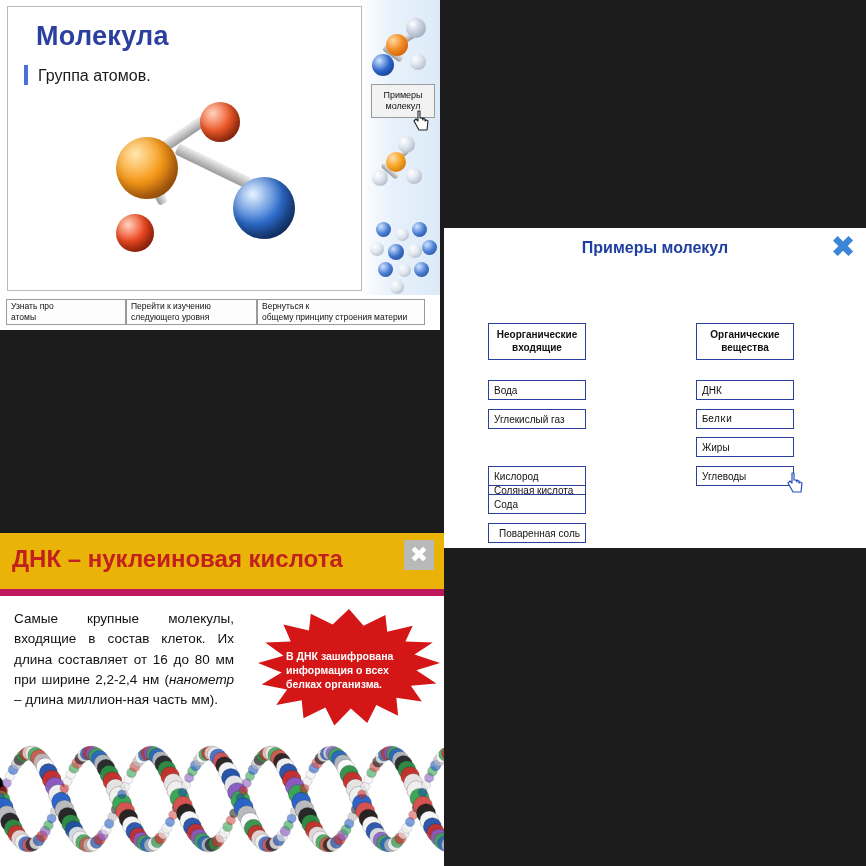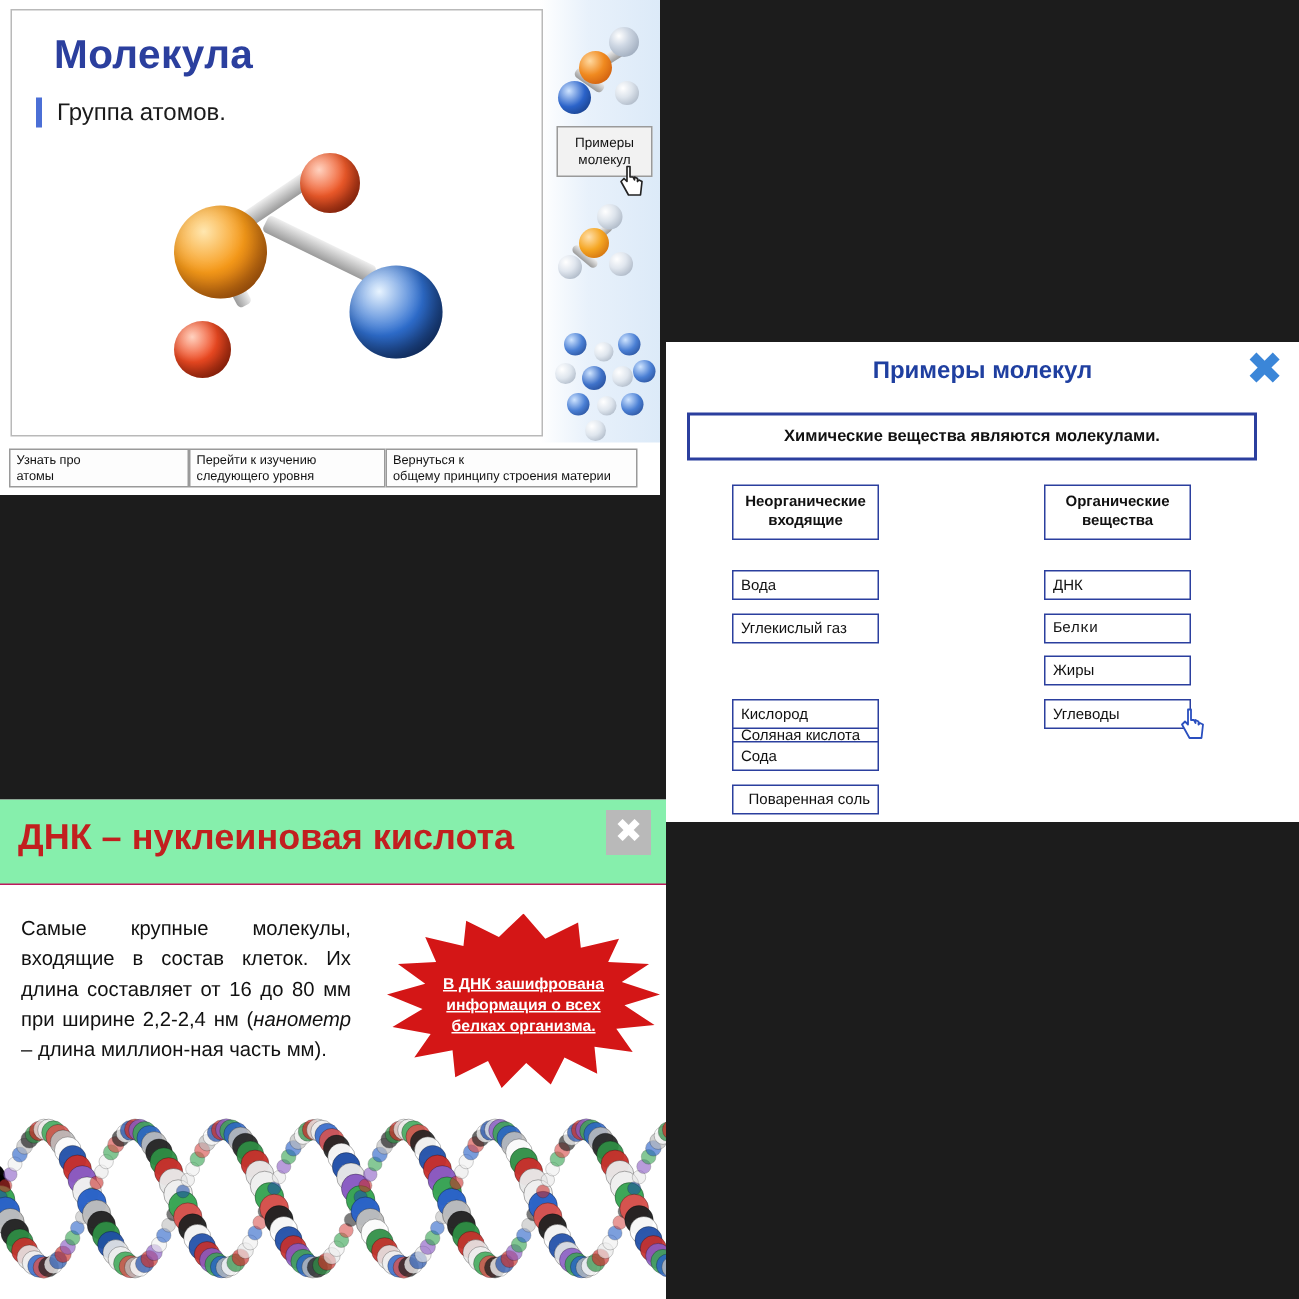--- a/index.html
+++ b/index.html
@@ -194,22 +194,22 @@
     position: absolute;
     left: 0; top: 533px;
     width: 444px; height: 333px;
     background: #ffffff;
     overflow: hidden;
   }
   .dna-hdr {
     position: absolute;
     left: 0; top: 0;
     width: 100%; height: 56px;
-    background: #86efac;
-    border-bottom: 1px solid #be185d;
+    background: #eab308;
+    border-bottom: 7px solid #be185d;
   }
   .dna-title {
     position: absolute;
     left: 12px; top: 12px;
     font-size: 24px;
     font-weight: bold;
     color: #c21f1f;
   }
   .dna-close {
     position: absolute;
@@ -249,22 +249,21 @@
       14% 39%, 4% 28%, 18% 27%, 14% 13%, 28% 18%, 29% 4%, 41% 13%);
   }
   .star-text {
     position: absolute;
     left: 28px; top: 40px;
     width: 126px;
     font-size: 10.5px;
     color: #fff;
     font-weight: bold;
     line-height: 1.35;
-    text-align: center;
-    text-decoration: underline;
+    text-align: left;
   }
   .dna-art {
     position: absolute;
     left: 0; top: 198px;
     width: 444px; height: 135px;
     overflow: hidden;
   }
 </style>
 </head>
 <body>
@@ -346,21 +345,20 @@
     </div>
   </div>
 </div>
 
 <div id="panel-examples">
   <div class="hdr">
     <div class="ex-title">Примеры молекул</div>
     <div class="close-x">✖</div>
   </div>
 
-  <div class="ex-banner">Химические вещества являются  молекулами.</div>
 
   <div class="col-head" style="left:44px;top:95px;">
     <span style="white-space:pre-line;">Неорганические
 входящие</span>
   </div>
   <div class="item-box" style="left:44px;top:152px;">
       <span>Вода</span>
     </div>
   <div class="item-box" style="left:44px;top:181px;">
       <span>Углекислый газ</span>

